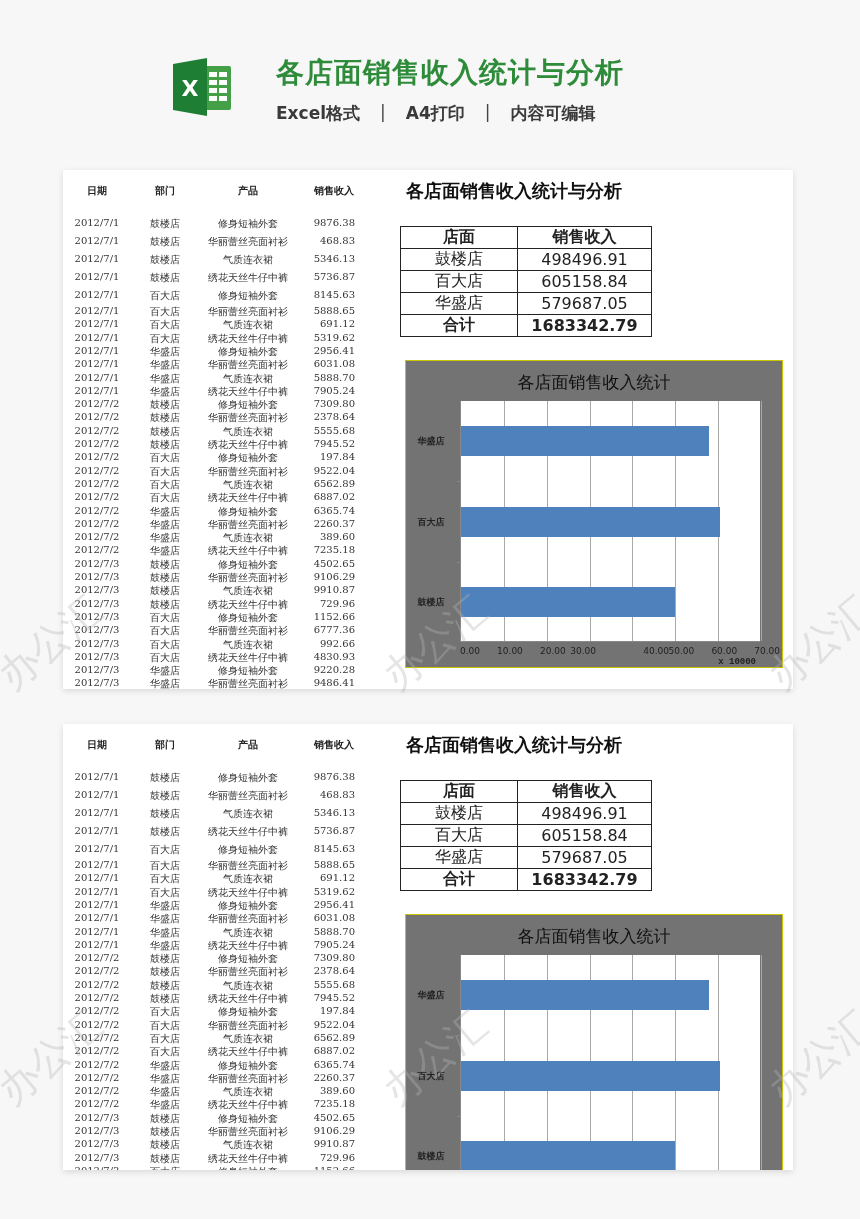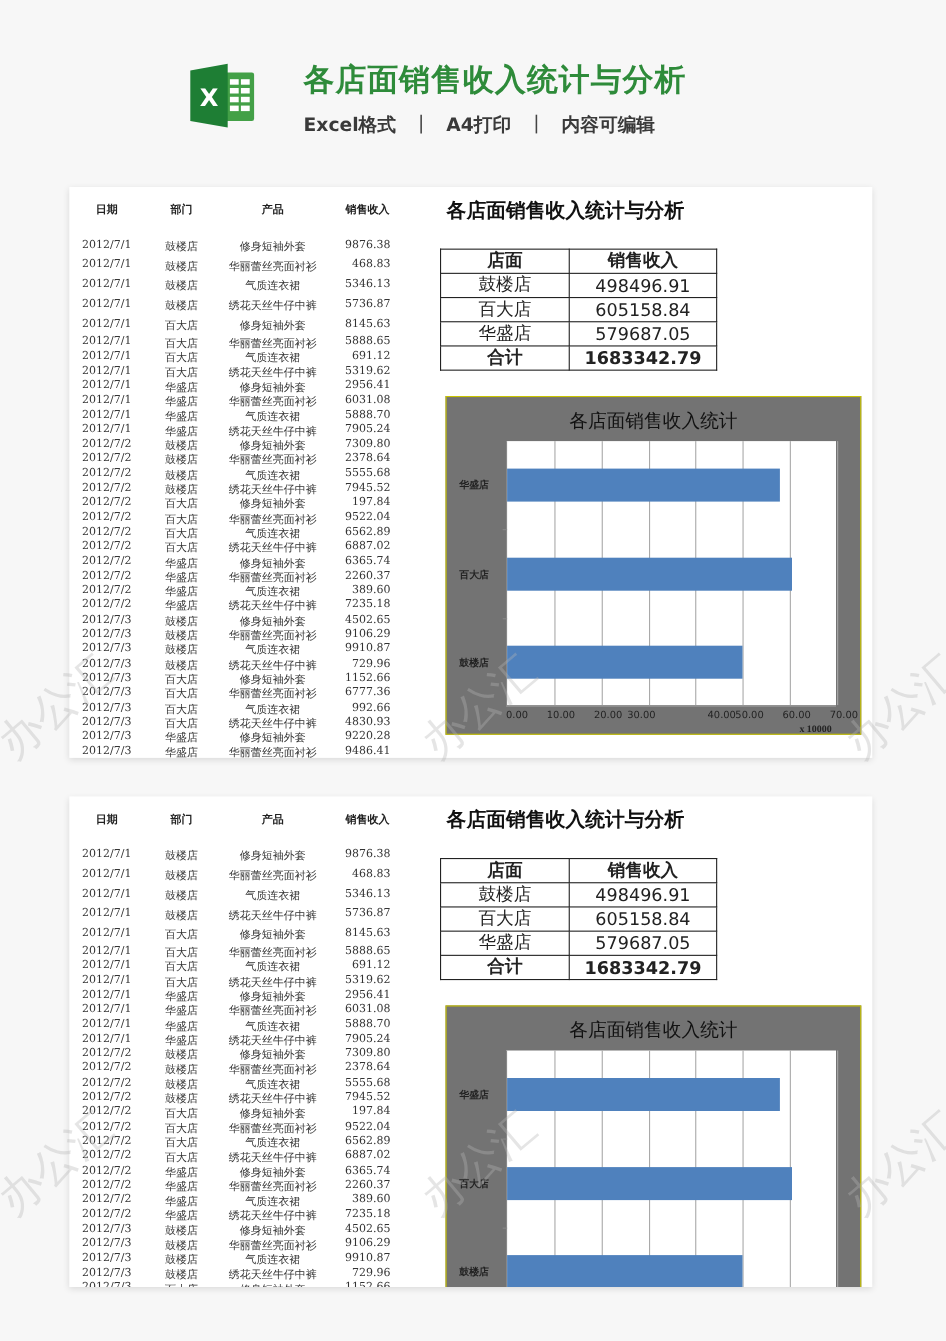--- a/index.html
+++ b/index.html
@@ -37,21 +37,21 @@
   .sum-table tr.bold td { font-weight: bold; }
 
   
   .chart { position: absolute; left: 342px; top: 162px; width: 378px; height: 308px; background: #737373; border: 1px solid #c9c400; margin-top: 28px; }
   .chart-title { position: absolute; left: 0; top: 10px; width: 100%; text-align: center; font-size: 17px; color: #111; font-family: "DejaVu Serif", serif; }
   .plot { position: absolute; left: 54px; top: 40px; width: 300px; height: 241px; background: #fff; border-left: 1px solid #888; border-bottom: 1px solid #888; }
   .gridline { position: absolute; top: 0; width: 1px; height: 100%; background: #a9a9a9; }
   .bar { position: absolute; left: 0; height: 30px; background: #4f81bd; }
   .cat-label { position: absolute; left: 0; width: 50px; text-align: center; font-size: 9px; font-family: "DejaVu Serif", serif; font-weight: bold; color: #222; }
   .tick-label { position: absolute; top: 285px; width: 40px; margin-left: -20px; text-align: right; font-size: 9px; color: #222; }
-  .unit-label { position: absolute; right: 26px; top: 296px; font-size: 9px; font-weight: bold; font-family: Liberation Serif, serif; }
+  .unit-label { position: absolute; right: 26px; top: 296px; font-size: 9px; font-weight: bold; font-family: Liberation Mono, monospace; }
   .ytick { position: absolute; left: -4px; width: 4px; height: 1px; background: #888; }
 
   
   .wm { position: absolute; font-size: 40px; color: rgba(180,180,180,0.35); transform: rotate(-40deg); font-family: "DejaVu Sans", sans-serif; white-space: nowrap; pointer-events: none; }
 </style>
 </head>
 <body>
 
 <div class="hdr">
   <svg class="xl-icon" viewBox="0 0 62 62">

